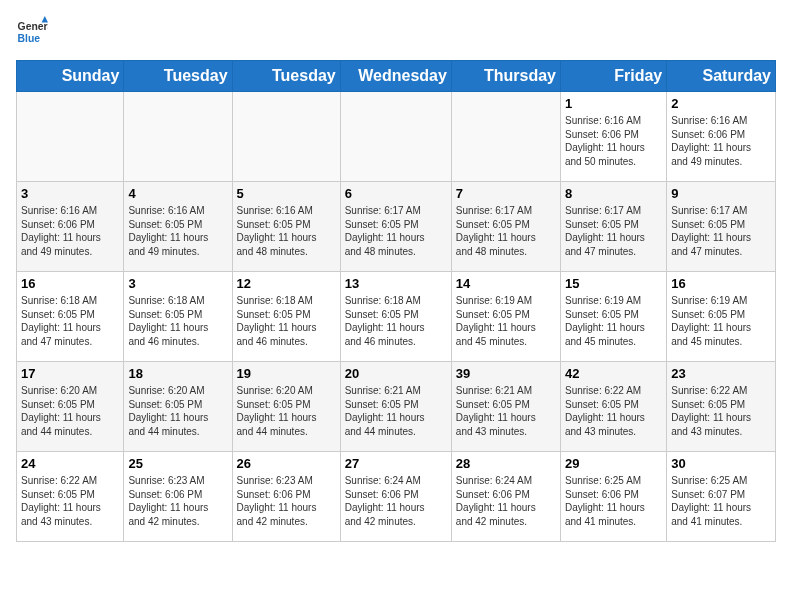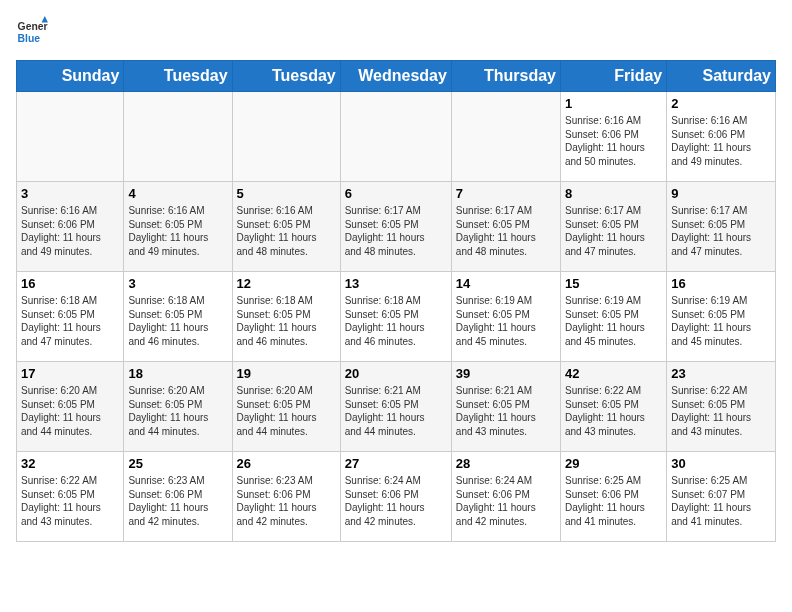--- a/index.html
+++ b/index.html
@@ -270,21 +270,21 @@
         <td>
           <span class="day-num">23</span>
           <div class="day-info" style="white-space: pre-line;">Sunrise: 6:22 AM
 Sunset: 6:05 PM
 Daylight: 11 hours
 and 43 minutes.</div>
         </td>
       </tr>
       <tr>
         <td>
-          <span class="day-num">32</span>
+          <span class="day-num">24</span>
           <div class="day-info" style="white-space: pre-line;">Sunrise: 6:22 AM
 Sunset: 6:05 PM
 Daylight: 11 hours
 and 43 minutes.</div>
         </td>
         <td>
           <span class="day-num">25</span>
           <div class="day-info" style="white-space: pre-line;">Sunrise: 6:23 AM
 Sunset: 6:06 PM
 Daylight: 11 hours

